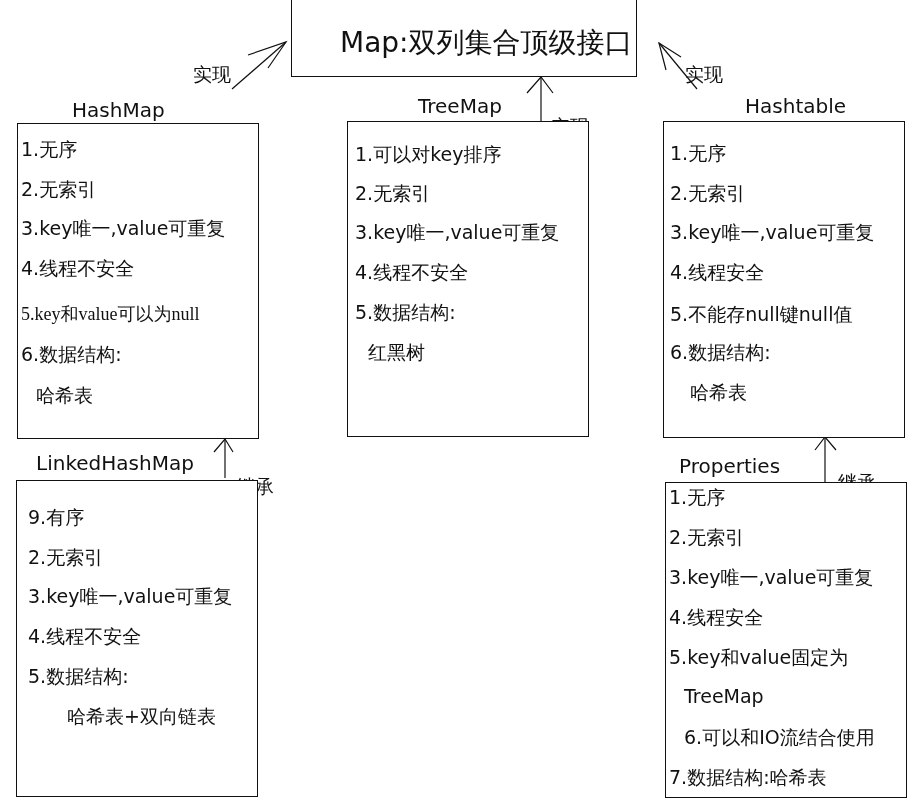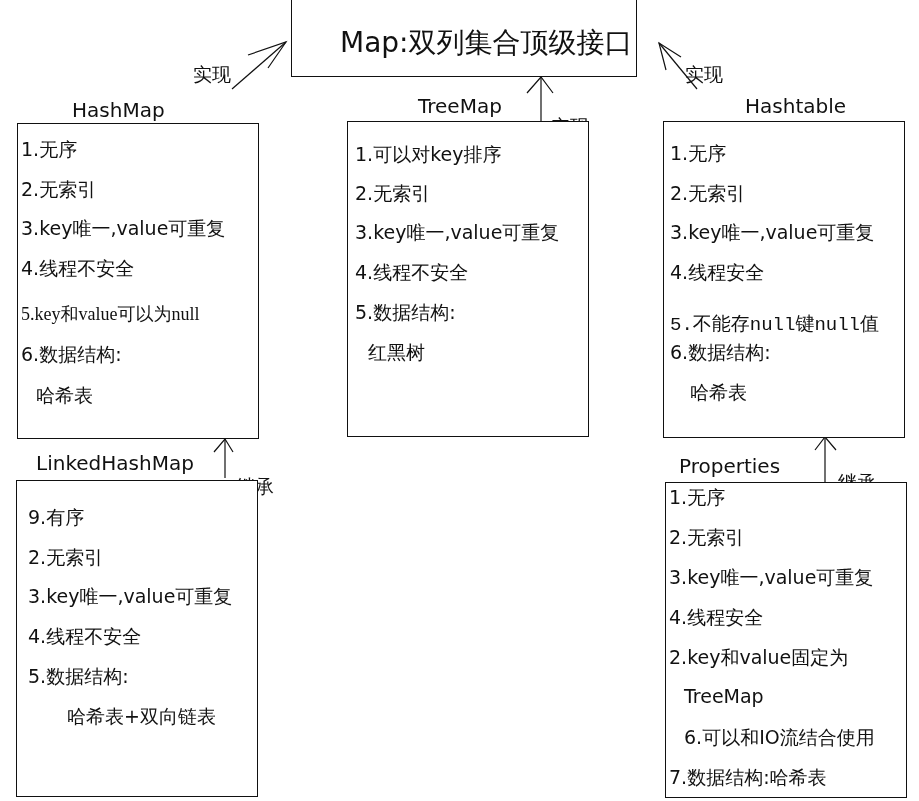--- a/index.html
+++ b/index.html
@@ -62,35 +62,35 @@
 <div class="item" style="left:355px; top:260px;">4.线程不安全</div>
 <div class="item" style="left:355px; top:300px;">5.数据结构:</div>
 <div class="item" style="left:368px; top:340px;">红黑树</div>
 
 <div class="title" style="left:745px; top:94px;">Hashtable</div>
 <div class="box" style="left:663px; top:121px; width:242px; height:317px;"></div>
 <div class="item" style="left:670px; top:141px;">1.无序</div>
 <div class="item" style="left:670px; top:181px;">2.无索引</div>
 <div class="item" style="left:670px; top:220px;">3.key唯一,value可重复</div>
 <div class="item" style="left:670px; top:260px;">4.线程安全</div>
-<div class="item" style="left:670px; top:311px;font-family:Liberation Mono, monospace;">5.不能存null键null值</div>
+<div class="item" style="left:670px; top:302px;">5.不能存null键null值</div>
 <div class="item" style="left:670px; top:340px;">6.数据结构:</div>
 <div class="item" style="left:690px; top:380px;">哈希表</div>
 
 <div class="title" style="left:36px; top:451px;">LinkedHashMap</div>
 <div class="box" style="left:16px; top:480px; width:242px; height:317px;"></div>
 <div class="item" style="left:28px; top:505px;">9.有序</div>
 <div class="item" style="left:28px; top:545px;">2.无索引</div>
 <div class="item" style="left:28px; top:584px;">3.key唯一,value可重复</div>
 <div class="item" style="left:28px; top:624px;">4.线程不安全</div>
 <div class="item" style="left:28px; top:664px;">5.数据结构:</div>
 <div class="item" style="left:42px; top:704px;margin-left:25px;">哈希表+双向链表</div>
 
 <div class="title" style="left:679px; top:454px;">Properties</div>
 <div class="box" style="left:665px; top:482px; width:242px; height:316px;"></div>
 <div class="item" style="left:669px; top:485px;">1.无序</div>
 <div class="item" style="left:669px; top:525px;">2.无索引</div>
 <div class="item" style="left:669px; top:565px;">3.key唯一,value可重复</div>
 <div class="item" style="left:669px; top:605px;">4.线程安全</div>
-<div class="item" style="left:669px; top:645px;">2.key和value固定为</div>
+<div class="item" style="left:669px; top:645px;">5.key和value固定为</div>
 <div class="item" style="left:684px; top:685px;">TreeMap</div>
 <div class="item" style="left:669px; top:725px;margin-left:15px;">6.可以和IO流结合使用</div>
 <div class="item" style="left:669px; top:765px;">7.数据结构:哈希表</div>
 
 </body></html>

